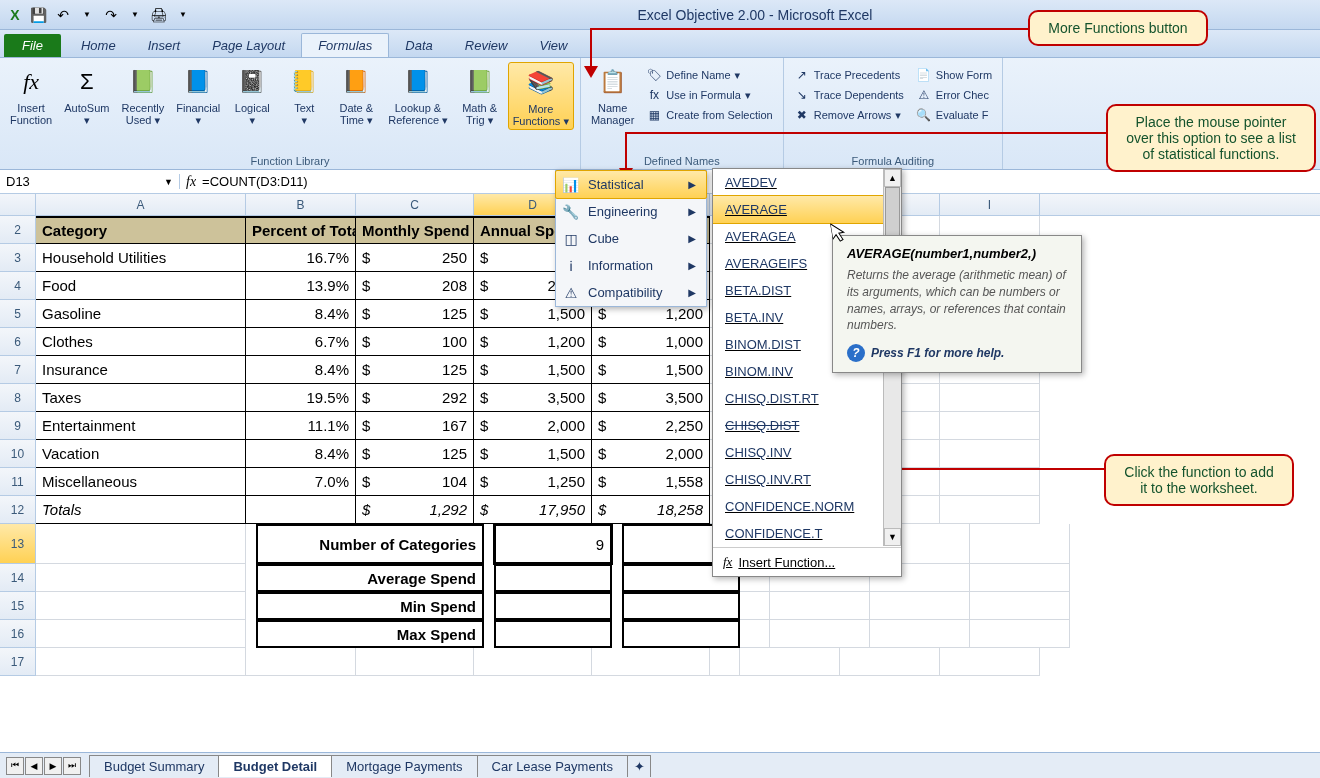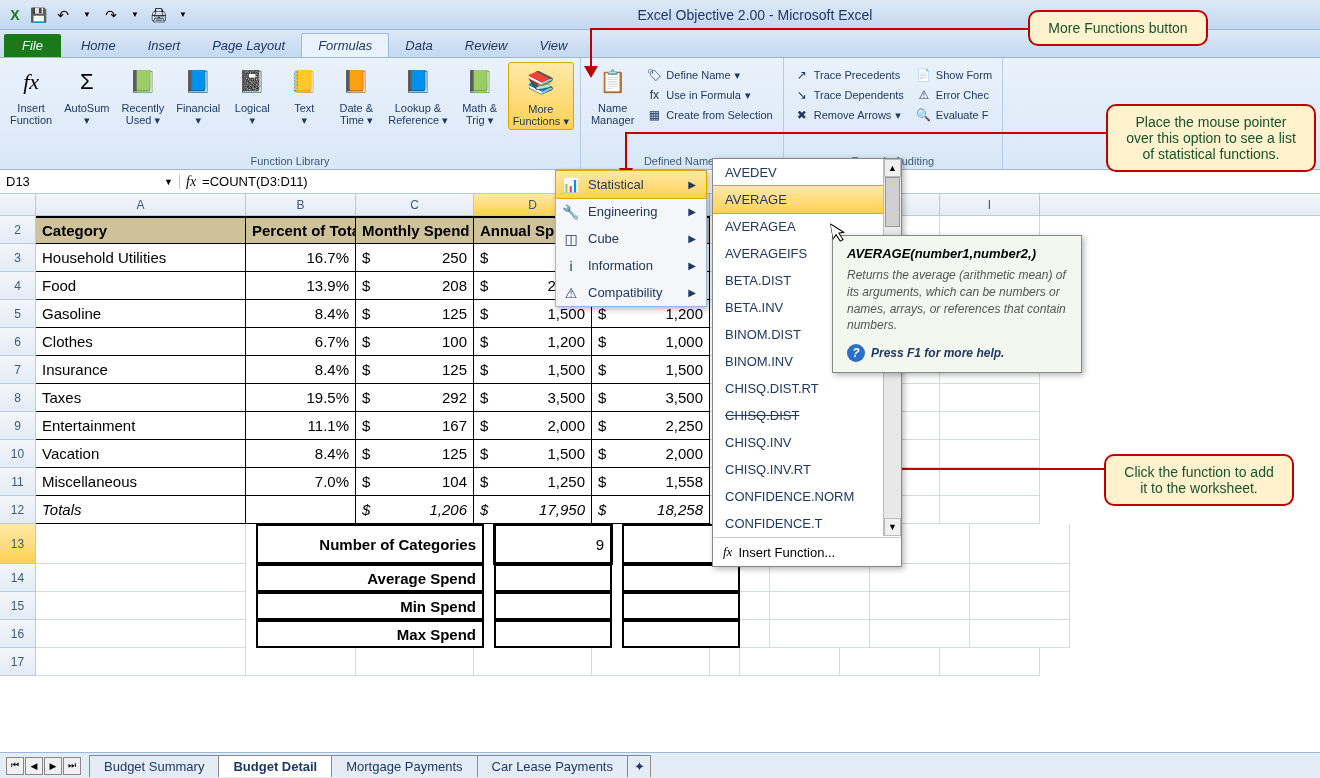--- a/index.html
+++ b/index.html
@@ -446,21 +446,21 @@
         <div class="cell col-G"></div>
         <div class="cell col-H"></div>
         <div class="cell col-I"></div>
       </div>
       <div class="row">
         <div class="row-h">12</div>
         <div class="cell col-A data-border bold-italic">Totals</div>
         <div class="cell col-B data-border"></div>
         <div class="cell col-C data-border money bold-italic">
           <span>$</span>
-          <span>1,206</span>
+          <span>1,292</span>
         </div>
         <div class="cell col-D data-border money bold-italic">
           <span>$</span>
           <span>17,950</span>
         </div>
         <div class="cell col-E data-border money bold-italic">
           <span>$</span>
           <span>18,258</span>
         </div>
         <div class="cell col-F"></div>
@@ -548,21 +548,21 @@
       <span>Information</span>
       <span class="submenu-arrow">▶</span>
     </div>
   <div class="menu-item">
       <span class="mi-icon">⚠</span>
       <span>Compatibility</span>
       <span class="submenu-arrow">▶</span>
     </div>
 </div>
 
-<div class="func-list" style="left:712px; top:158px;">
+<div class="func-list" style="left:712px; top:168px;text-decoration:underline;">
   <div class="func-scroll" id="func-scroll">
       <div class="func-item">AVEDEV</div>
       <div class="func-item hover">AVERAGE</div>
       <div class="func-item">AVERAGEA</div>
       <div class="func-item">AVERAGEIFS</div>
       <div class="func-item">BETA.DIST</div>
       <div class="func-item">BETA.INV</div>
       <div class="func-item">BINOM.DIST</div>
       <div class="func-item">BINOM.INV</div>
       <div class="func-item">CHISQ.DIST.RT</div>

